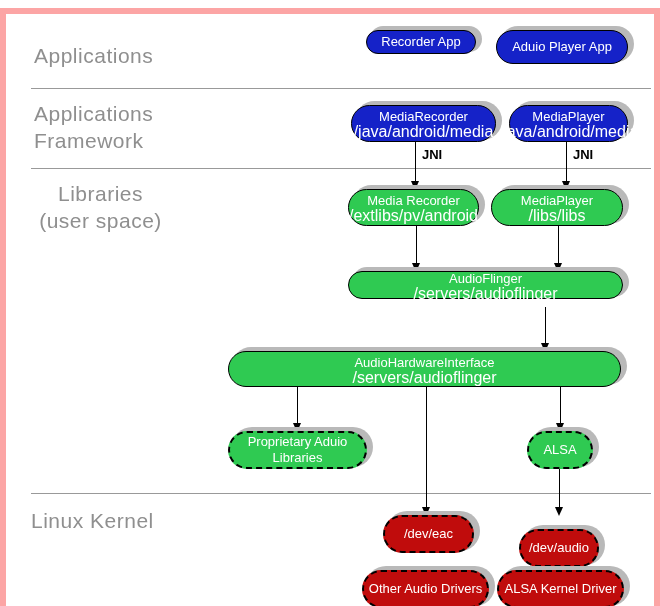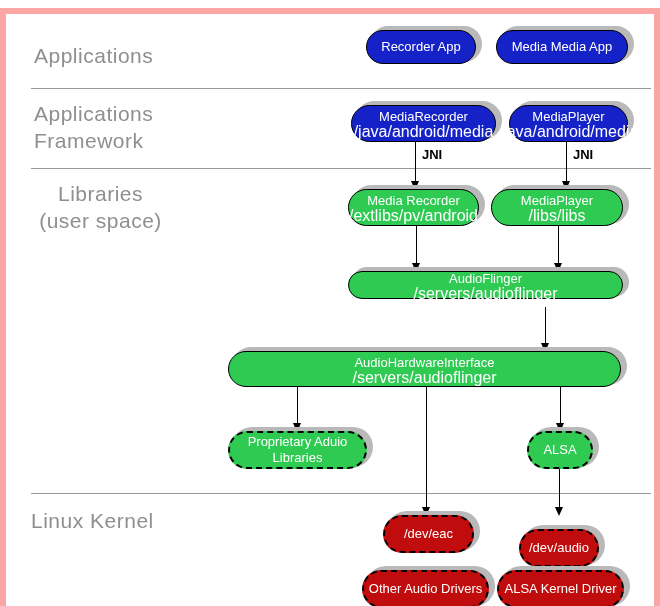--- a/index.html
+++ b/index.html
@@ -98,25 +98,25 @@
   <div class="divider" style="top:154px"></div>
   <div class="divider" style="top:479px"></div>
 
   <div class="layer-label" style="left:28px;top:28px">Applications</div>
   <div class="layer-label" style="left:28px;top:86px">Applications
 Framework</div>
   <div class="layer-label center" style="left:22px;top:166px;width:145px">Libraries
 (user space)</div>
   <div class="layer-label" style="left:25px;top:493px">Linux Kernel</div>
 
-  <div class="box blue solid" style="left:360px;top:16px;width:110px;height:34px">
+  <div class="box blue solid" style="left:360px;top:16px;width:110px;height:24px">
     <span class="t">Recorder App</span>
   </div>
   <div class="box blue solid" style="left:490px;top:16px;width:132px;height:34px">
-    <span class="t">Media Media App</span>
+    <span class="t">Aduio Player App</span>
   </div>
 
   <div class="box blue solid" style="left:345px;top:91px;width:145px;height:37px">
     <span class="t">MediaRecorder</span>
     <span class="s">/java/android/media</span>
   </div>
   <div class="box blue solid" style="left:503px;top:91px;width:119px;height:37px">
     <span class="t">MediaPlayer</span>
     <span class="s">/java/android/media</span>
   </div>

